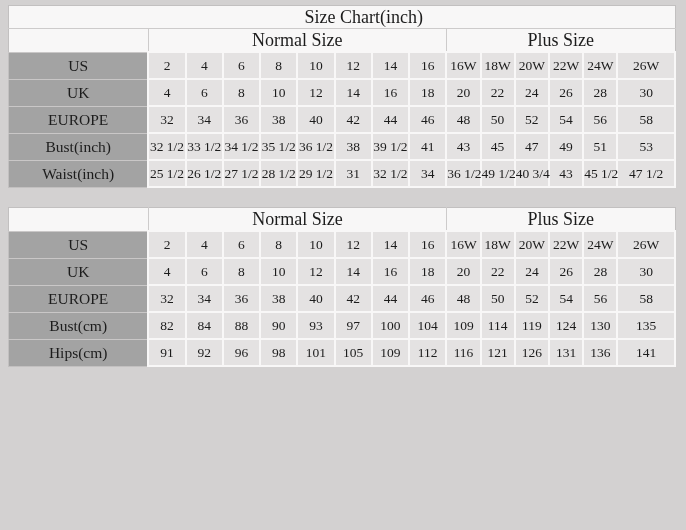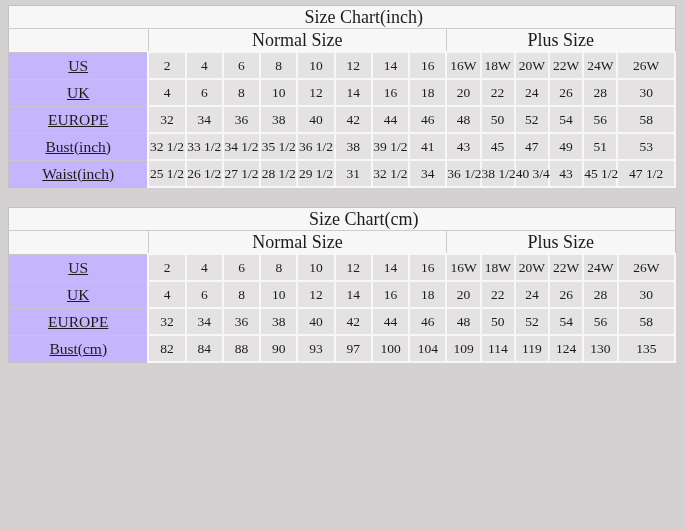--- a/index.html
+++ b/index.html
@@ -50,26 +50,25 @@
     font-size: 18px;
   }
   th.group-empty {
     border-right: 1px solid #cdcbcb;
   }
   th.group-normal {
     border-right: 1px solid #cdcbcb;
     margin-top: 32px;
   }
   tbody th.row-label {
-    background: #c4b5fd;
+    background: #a3a3a3;
     border-top: 1px solid #c9c7c7;
     border-right: 1px solid #c9c7c7;
     font-size: 15.5px;
     height: 26px;
-    text-decoration: underline;
   }
   tbody td.size-cell {
     background: #e4e2e2;
     border: 2px solid #f8f7f7;
     font-size: 13.5px;
     height: 24px;
   }
   tbody tr.tall td.size-cell { height: 32px; }
   tbody tr.tall th.row-label { height: 34px; }
 </style>
@@ -180,21 +179,21 @@
             <th class="row-label">Waist(inch)</th>
             <td class="size-cell">25 1/2</td>
             <td class="size-cell">26 1/2</td>
             <td class="size-cell">27 1/2</td>
             <td class="size-cell">28 1/2</td>
             <td class="size-cell">29 1/2</td>
             <td class="size-cell">31</td>
             <td class="size-cell">32 1/2</td>
             <td class="size-cell">34</td>
             <td class="size-cell">36 1/2</td>
-            <td class="size-cell">38 1/2</td>
+            <td class="size-cell">49 1/2</td>
             <td class="size-cell">40 3/4</td>
             <td class="size-cell">43</td>
             <td class="size-cell">45 1/2</td>
             <td class="size-cell">47 1/2</td>
           </tr>
         </tbody>
     </table>
   </div>
 
   <div class="table-block">
@@ -210,23 +209,20 @@
           <col class="c-n">
           <col class="c-n">
         <col class="c-p">
           <col class="c-p">
           <col class="c-p">
           <col class="c-p">
           <col class="c-p">
         <col class="c-last">
       </colgroup>
       <thead>
-        <tr>
-          <th colspan="15" class="table-title">Size Chart(cm)</th>
-        </tr>
         <tr class="group-row">
           <th class="group-empty"></th>
           <th colspan="8" class="group-normal">Normal Size</th>
           <th colspan="6" class="group-plus">Plus Size</th>
         </tr>
       </thead>
       <tbody>
           <tr>
             <th class="row-label">US</th>
             <td class="size-cell">2</td>
@@ -288,17 +284,34 @@
             <td class="size-cell">97</td>
             <td class="size-cell">100</td>
             <td class="size-cell">104</td>
             <td class="size-cell">109</td>
             <td class="size-cell">114</td>
             <td class="size-cell">119</td>
             <td class="size-cell">124</td>
             <td class="size-cell">130</td>
             <td class="size-cell">135</td>
           </tr>
+          <tr>
+            <th class="row-label">Hips(cm)</th>
+            <td class="size-cell">91</td>
+            <td class="size-cell">92</td>
+            <td class="size-cell">96</td>
+            <td class="size-cell">98</td>
+            <td class="size-cell">101</td>
+            <td class="size-cell">105</td>
+            <td class="size-cell">109</td>
+            <td class="size-cell">112</td>
+            <td class="size-cell">116</td>
+            <td class="size-cell">121</td>
+            <td class="size-cell">126</td>
+            <td class="size-cell">131</td>
+            <td class="size-cell">136</td>
+            <td class="size-cell">141</td>
+          </tr>
         </tbody>
     </table>
   </div>
 
 </div>
 
 </body></html>

